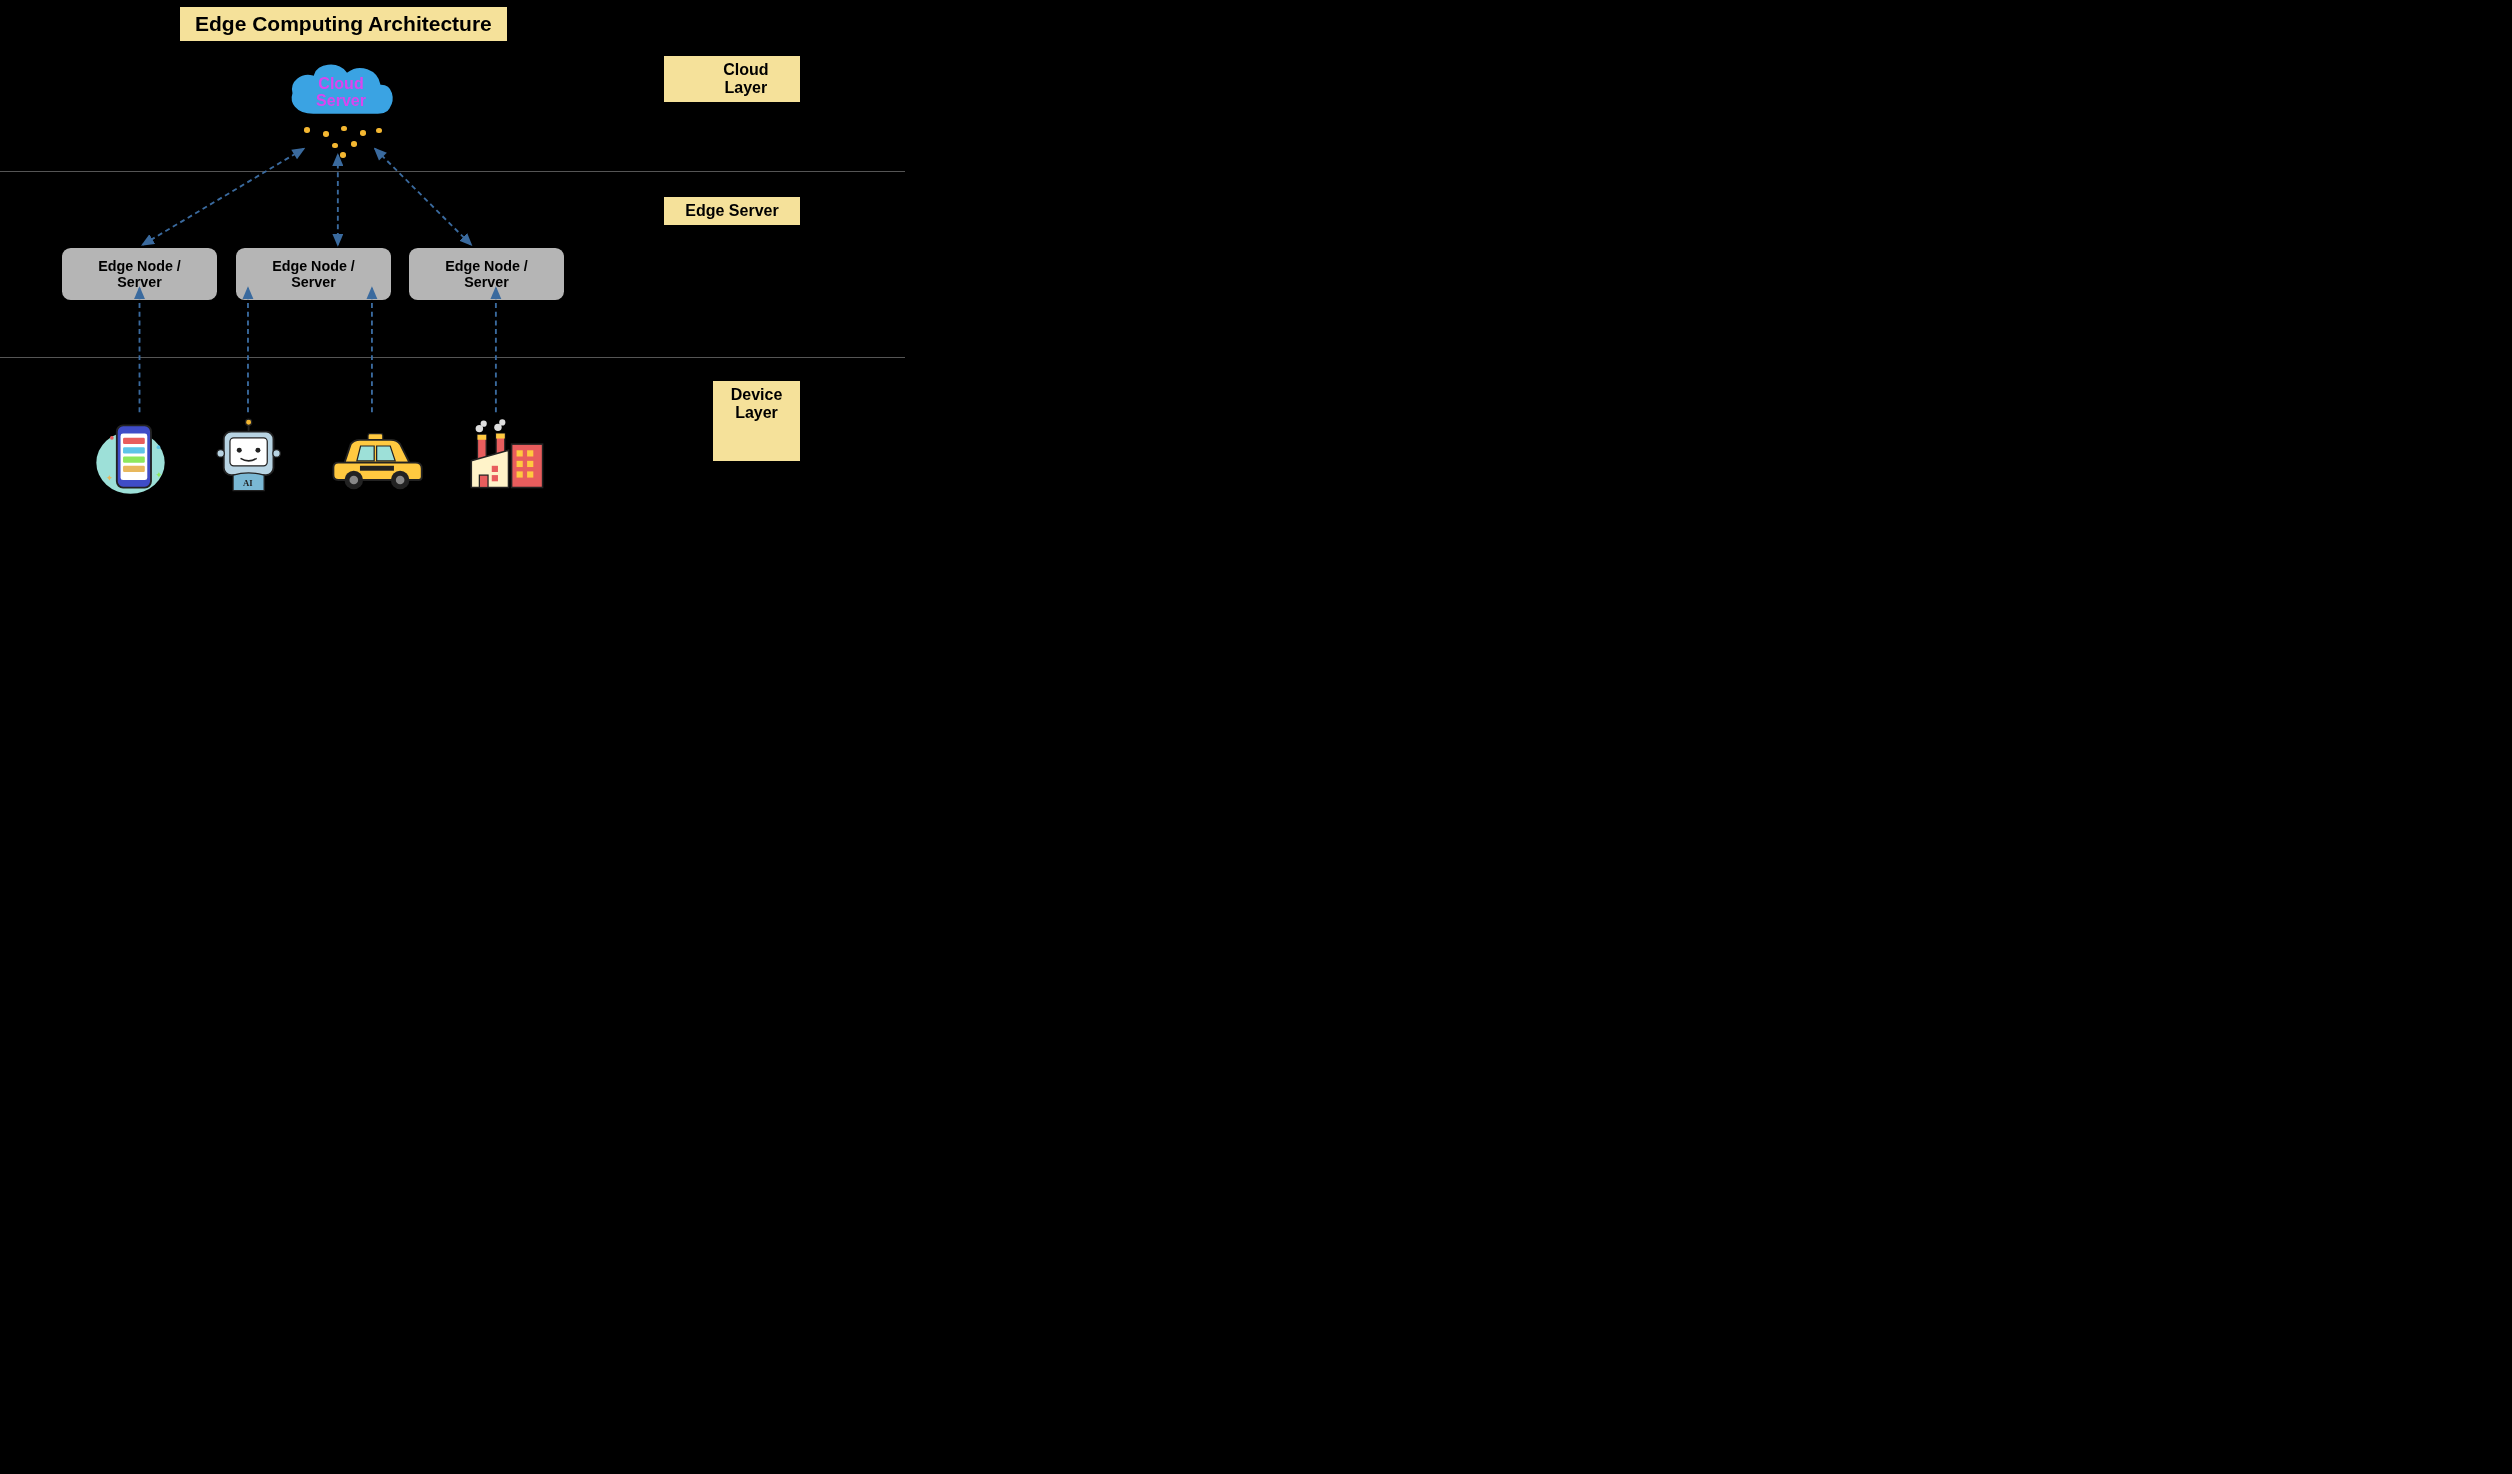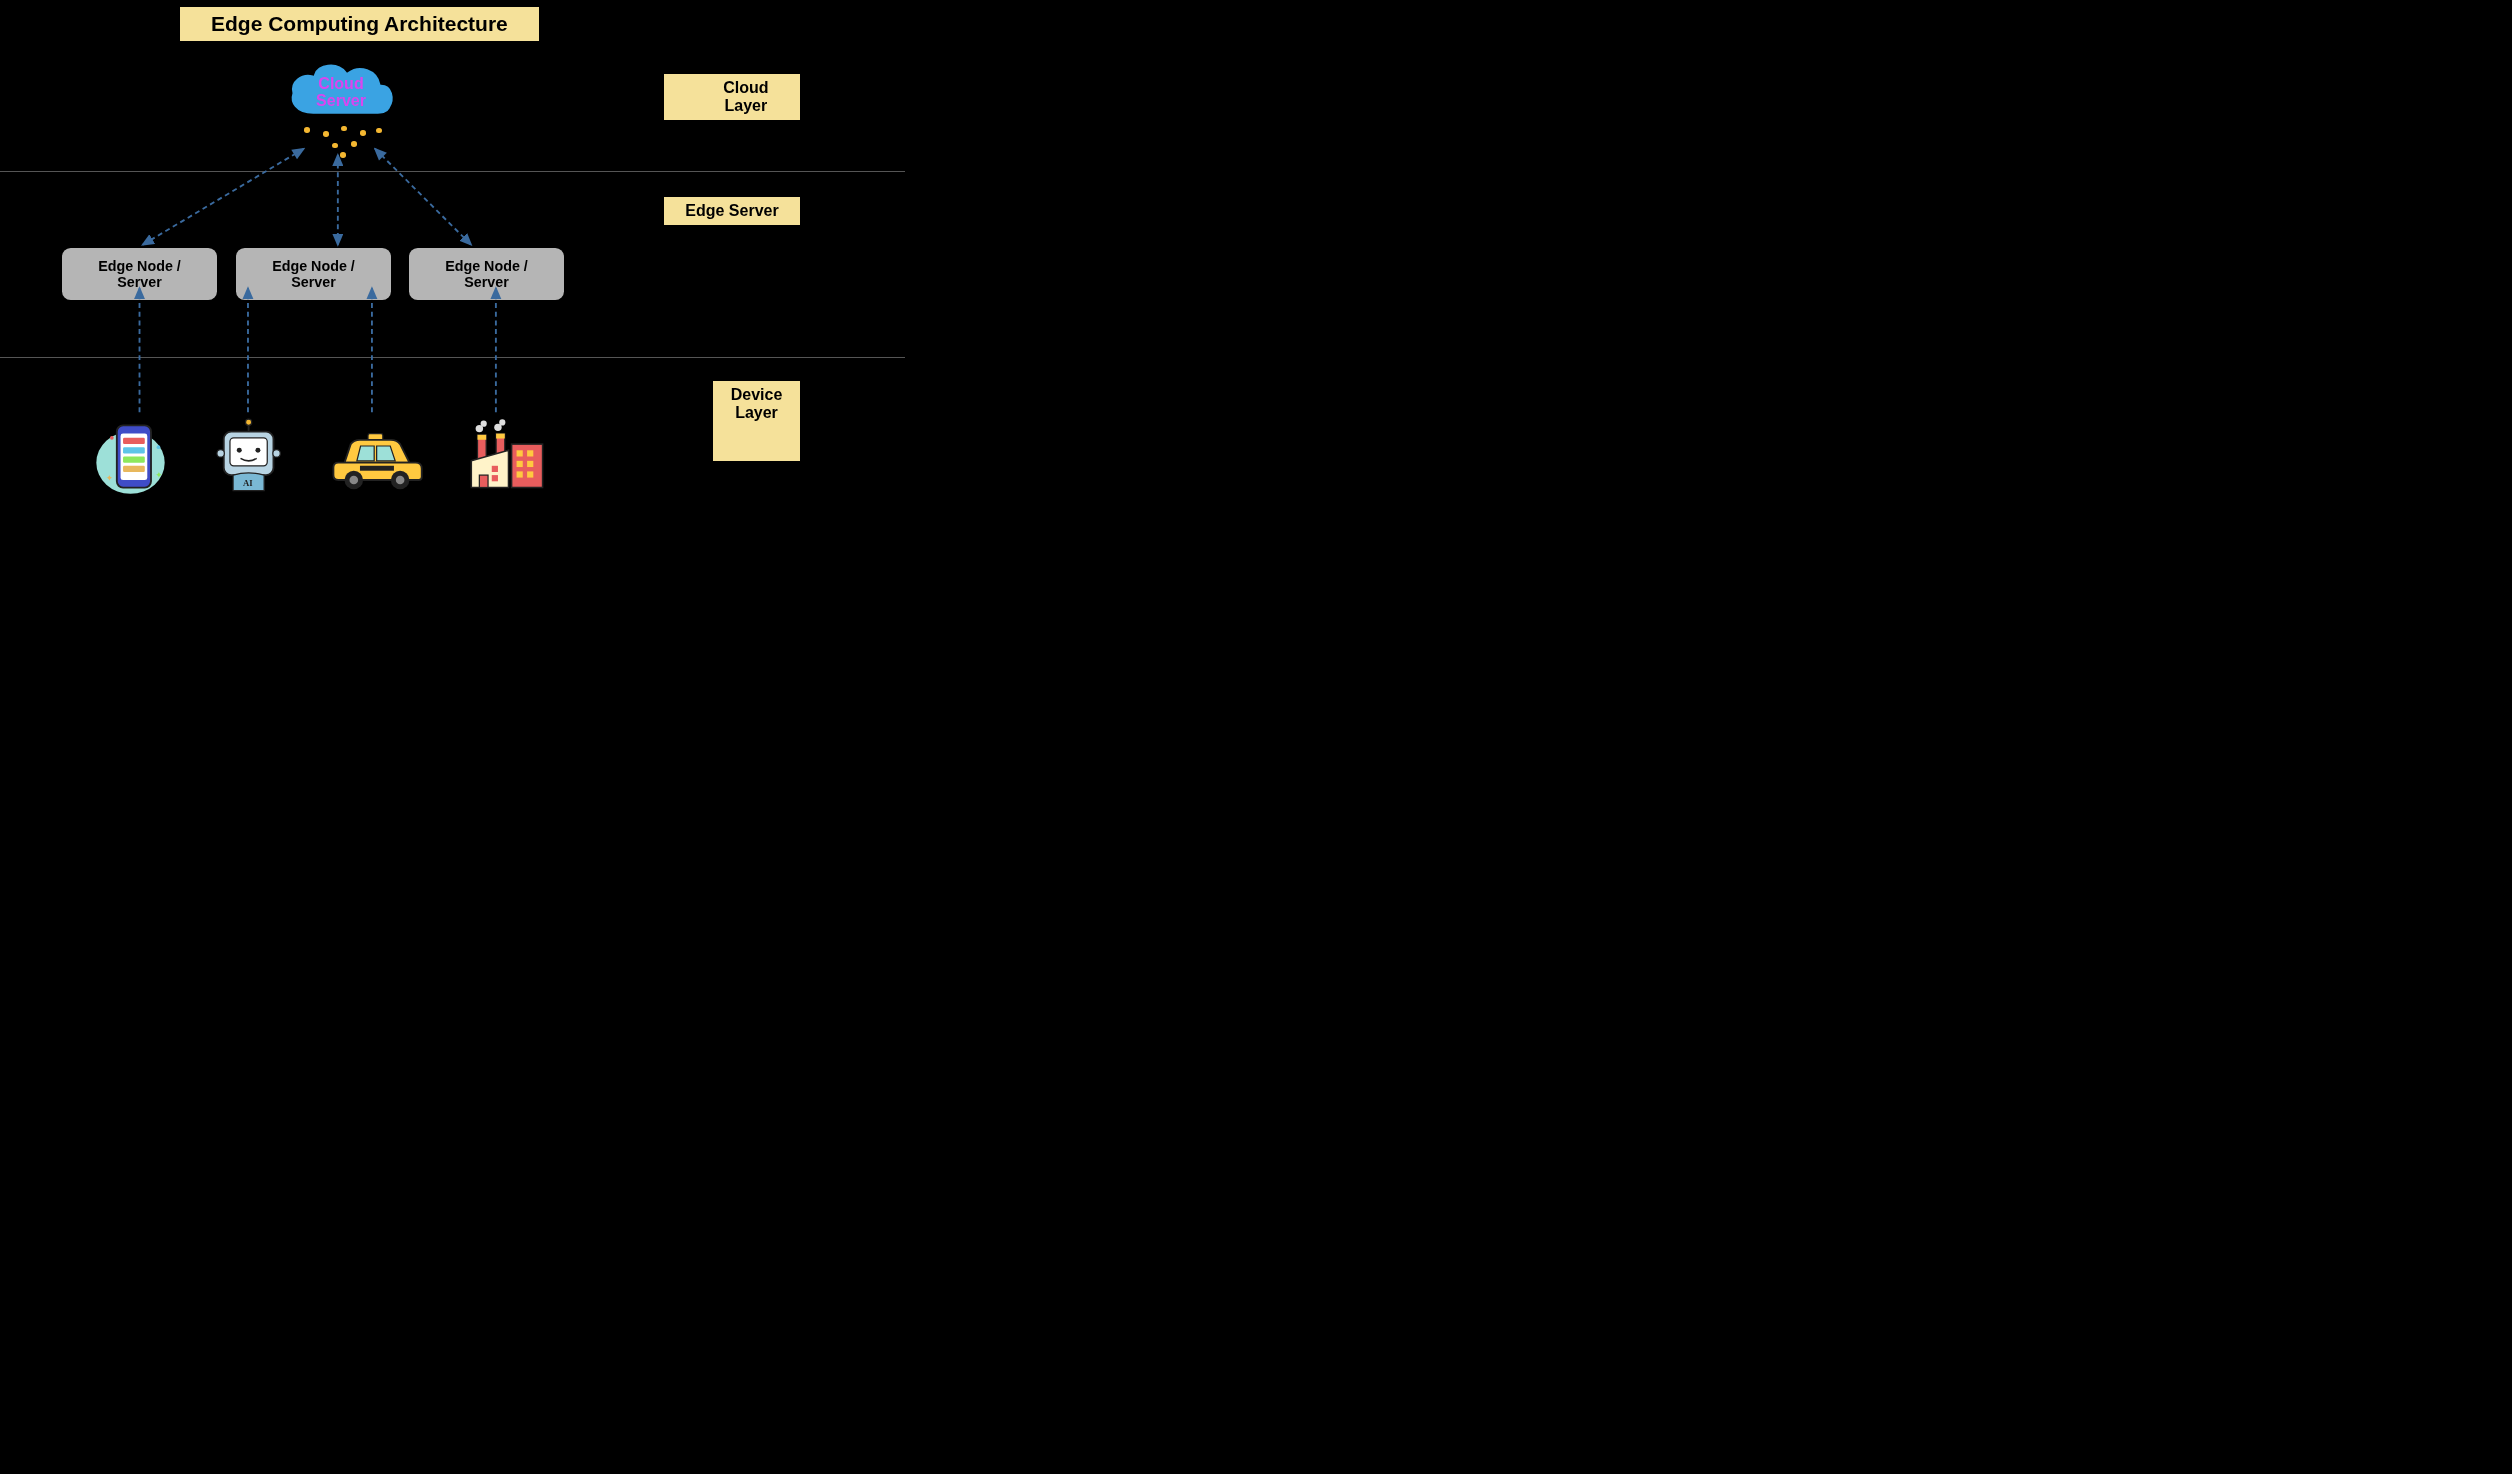--- a/index.html
+++ b/index.html
@@ -10,38 +10,38 @@
       font-family: 'Segoe UI', Arial, sans-serif;
       position: relative;
       overflow: hidden;
     }
     
     .title-banner {
       position: absolute;
       top: 7.4px;
       left: 180px;
       background: #f5e19a;
-      padding: 5px 31px;
+      padding: 5px 15px;
       font-size: 21px;
       font-weight: bold;
       color: #000;
     }
     
     .layer-label {
       position: absolute;
       right: 105px;
       background: #f5e19a;
       padding: 5px 12.4px;
       font-size: 16px;
       font-weight: bold;
       color: #000;
       text-align: center;
       width: 136px;
     }
-    .layer-label.cloud { top: 74px; padding-left: 40px; }
+    .layer-label.cloud { top: 56px; padding-left: 40px; }
     .layer-label.edge  { top: 197px; }
     .layer-label.device{ top: 381px; }
     
     .divider {
       position: absolute;
       left: 0;
       width: 100%;
       height: 1.2px;
       background: #555;
     }

